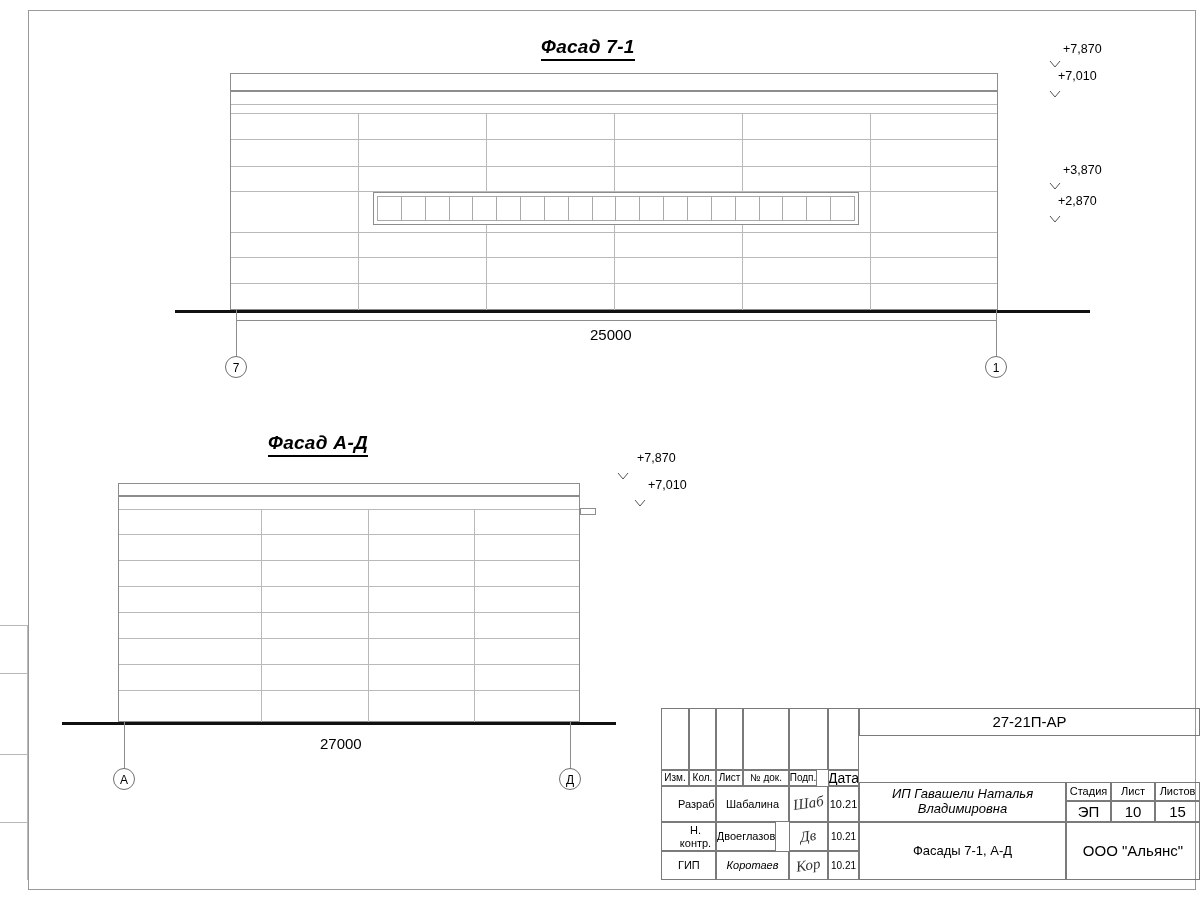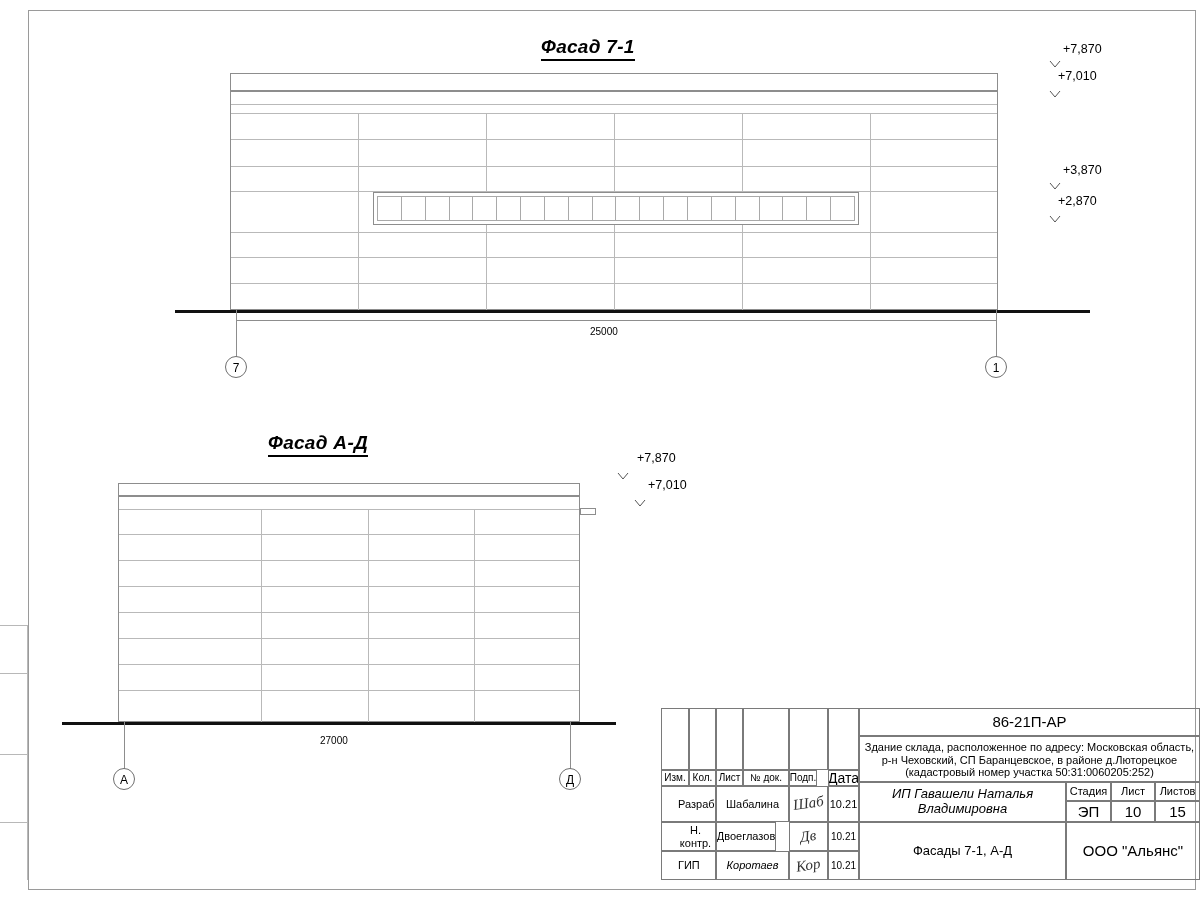--- a/index.html
+++ b/index.html
@@ -107,21 +107,21 @@
     height: 0;
     border-top: 1px solid #8d8d8d;
   }
   .dimtick {
     position: absolute;
     width: 0;
     border-left: 1px solid #8d8d8d;
   }
   .dimtext {
     position: absolute;
-    font-size: 10px;
+    font-size: 15px;
     white-space: nowrap;
   }
 
   
   .bubble {
     position: absolute;
     width: 22px;
     height: 22px;
     border: 1px solid #6f6f6f;
     border-radius: 50%;
@@ -329,27 +329,22 @@
 
   <div class="tb">
 
     <div class="cell" style="left:0px;   top:0px;  width:28px;  height:62px;"></div>
     <div class="cell" style="left:28px;  top:0px;  width:27px;  height:62px;"></div>
     <div class="cell" style="left:55px;  top:0px;  width:27px;  height:62px;"></div>
     <div class="cell" style="left:82px;  top:0px;  width:46px;  height:62px;"></div>
     <div class="cell" style="left:128px; top:0px;  width:39px;  height:62px;"></div>
     <div class="cell" style="left:167px; top:0px;  width:31px;  height:62px;"></div>
 
-    <div class="cell big" style="left:198px; top:0px; width:341px; height:28px;">86-21П-АР</div>
-
-    <div class="cell" style="left:198px; top:28px; width:341px; height:46px; display:block; padding-top:4px;">
-      <span class="multiline">Здание склада, расположенное по адресу: Московская область,</span>
-      <span class="multiline">р-н Чеховский, СП Баранцевское, в районе д.Люторецкое</span>
-      <span class="multiline">(кадастровый номер участка 50:31:0060205:252)</span>
-    </div>
+    <div class="cell big" style="left:198px; top:0px; width:341px; height:28px;">27-21П-АР</div>
+
 
     <div class="cell" style="left:0px;   top:62px; width:28px; height:16px; font-size:10px;">Изм.</div>
     <div class="cell" style="left:28px;  top:62px; width:27px; height:16px; font-size:10px;">Кол.</div>
     <div class="cell" style="left:55px;  top:62px; width:27px; height:16px; font-size:10px;">Лист</div>
     <div class="cell" style="left:82px;  top:62px; width:46px; height:16px; font-size:10px;">№ док.</div>
     <div class="cell" style="left:128px; top:62px; width:28px; height:16px; font-size:10px;">Подп.</div>
     <div class="cell" style="left:167px; top:62px; width:31px; height:16px; font-size:14px;">Дата</div>
 
     <div class="cell left" style="left:0px;  top:78px; width:55px; height:36px;">Разраб.</div>
     <div class="cell" style="left:55px; top:78px; width:73px; height:36px;">Шабалина</div>

